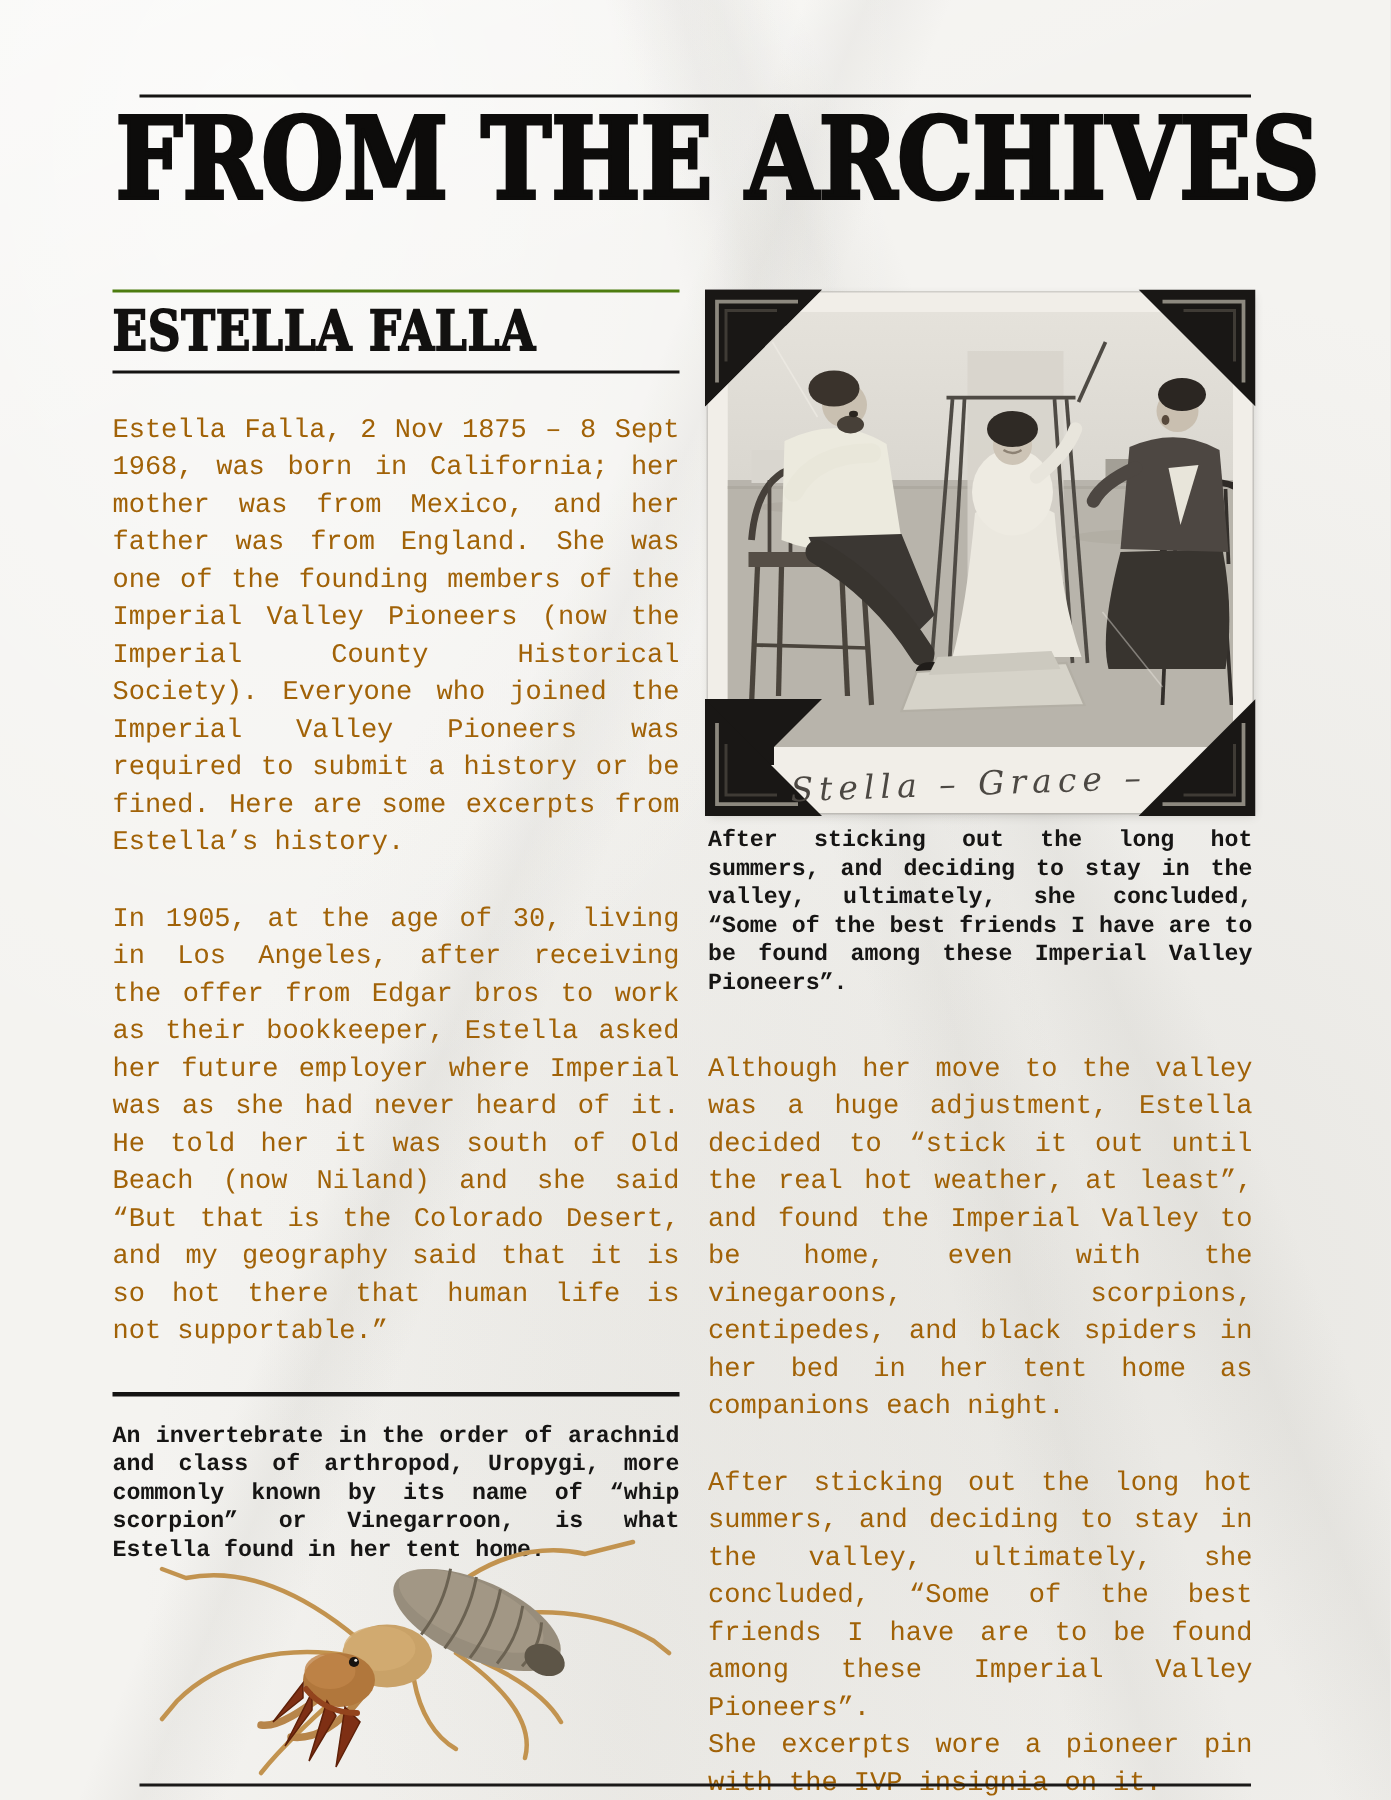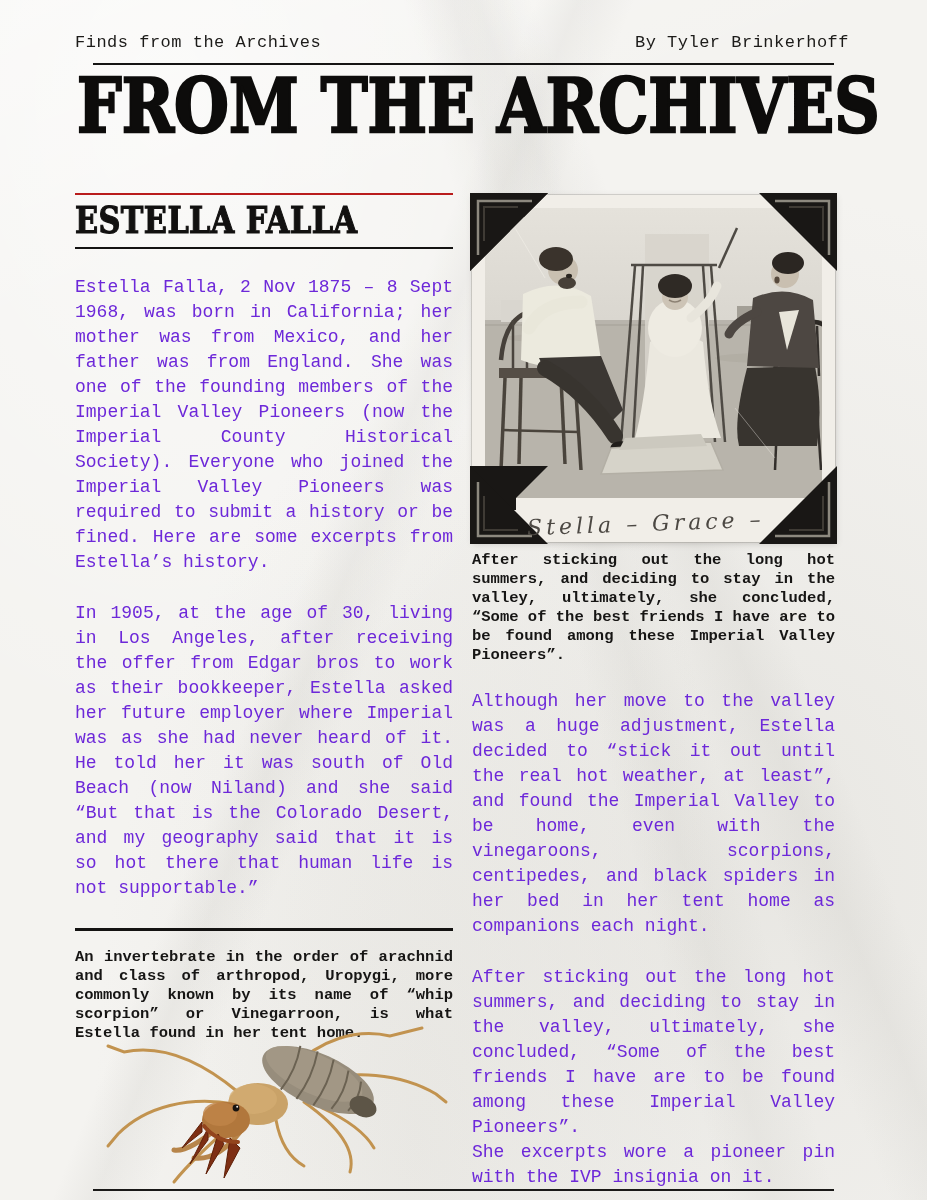--- a/index.html
+++ b/index.html
@@ -28,29 +28,29 @@
   .masthead-rule{position:absolute;left:93px;width:741px;top:63px;height:2px;background:#151413;}
   .big-title{
     position:absolute;left:77px;top:69px;white-space:nowrap;
     font-family:"DejaVu Serif",serif;font-weight:900;font-size:75px;line-height:1.0;
     color:#0d0c0b;-webkit-text-stroke:2.5px #0d0c0b;
     transform:scaleX(0.84);transform-origin:left top;letter-spacing:0px;
   }
   .col-left{position:absolute;left:75px;top:193px;width:378px;}
   .col-right{position:absolute;left:472px;top:195px;width:363px;}
 
-  .section-heading-box{border-top:2px solid #b91c1c;border-bottom:2px solid #141312;padding:7px 0 8px;}
+  .section-heading-box{border-top:2px solid #4d7c0f;border-bottom:2px solid #141312;padding:7px 0 8px;}
   .section-heading{
     font-family:"DejaVu Serif",serif;font-weight:900;font-size:37px;line-height:1;
     color:#121110;-webkit-text-stroke:1.2px #121110;letter-spacing:0.5px;
     transform:scaleX(0.82);transform-origin:left center;white-space:nowrap;
   }
   .body-text p{
     margin:26px 0 0;font-size:18px;line-height:25px;text-align:justify;
-    color:#6d28d9;
+    color:#a16207;
   }
   .body-text p.tight{margin-top:0;}
   .caption{
     font-weight:700;font-size:15.5px;line-height:19px;text-align:justify;color:#161514;
   }
   .left-divider{height:3px;background:#141312;margin-top:27px;}
   .left-caption{margin-top:17px;}
 
   .vinegarroon{position:absolute;left:90px;top:1000px;width:370px;height:192px;}
 
@@ -64,34 +64,30 @@
     font-family:"DejaVu Serif",serif;font-style:italic;font-size:22px;letter-spacing:4px;
     color:#4c4843;transform:rotate(-2deg);
   }
   .corner{position:absolute;width:78px;height:78px;}
   .corner.tl{left:-2px;top:-2px;}
   .corner.tr{right:-2px;top:-2px;transform:scaleX(-1);}
   .corner.bl{left:-2px;bottom:-2px;transform:scaleY(-1);}
   .corner.br{right:-2px;bottom:-2px;transform:scale(-1,-1);}
 
   .photo-caption{margin-top:9px;}
-  .col-right .body-text p.first{margin-top:24px;}
+  .col-right .body-text p.first{margin-top:36px;}
 
   .bottom-rule{position:absolute;left:93px;width:741px;top:1189px;height:2px;background:#1a1918;}
 </style>
 </head>
 <body>
 
 <div class="page">
   <div class="texture"></div>
 
-  <div class="masthead">
-    <span>Finds from the Archives</span>
-    <span>By Tyler Brinkerhoff</span>
-  </div>
   <div class="masthead-rule"></div>
 
   <div class="big-title">FROM THE ARCHIVES</div>
 
   <div class="col-left">
     <div class="section-heading-box">
       <div class="section-heading">ESTELLA FALLA</div>
     </div>
     <div class="body-text">
       <p>Estella Falla, 2 Nov 1875 – 8 Sept 1968, was born in California; her mother was from Mexico, and her father was from England. She was one of the founding members of the Imperial Valley Pioneers (now the Imperial County Historical Society). Everyone who joined the Imperial Valley Pioneers was required to submit a history or be fined. Here are some excerpts from Estella’s history.</p>

